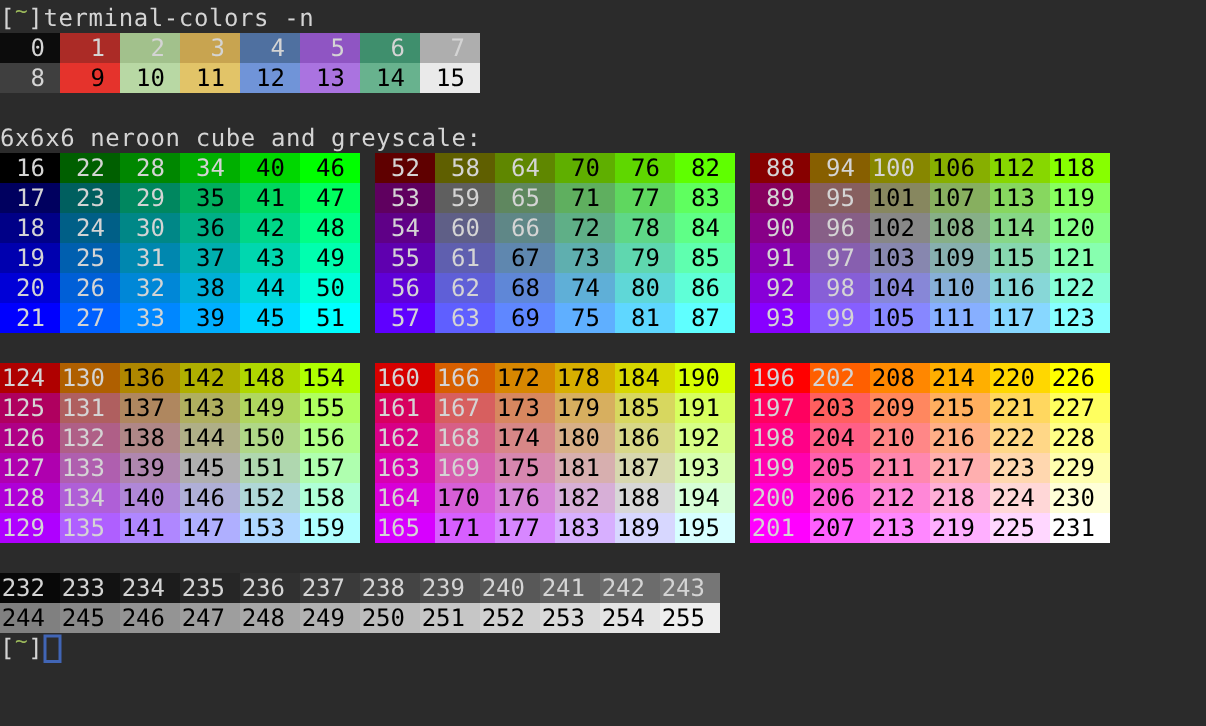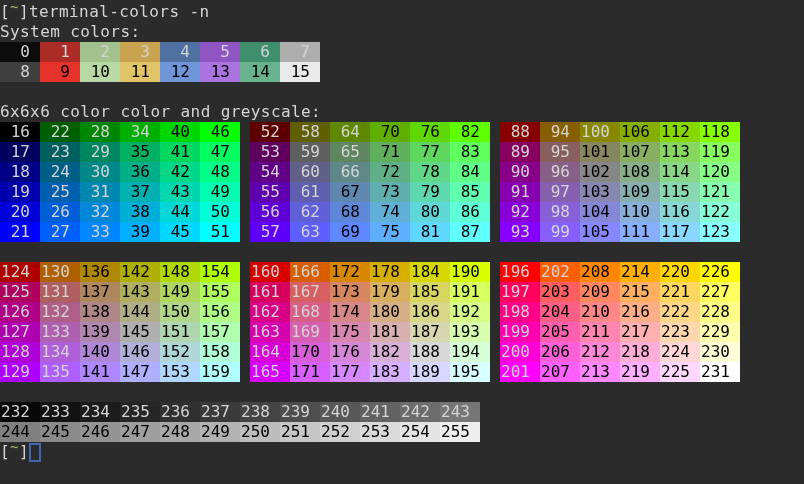--- a/index.html
+++ b/index.html
@@ -32,30 +32,29 @@
   .status-right{position:absolute;right:6px;top:0;}
   .prompt-line{position:relative;}
 </style>
 </head>
 <body>
 
 <div id="screen">
 
   <div class="line"><span>[</span><span class="green tilde">~</span><span>]</span><span>terminal-colors -n</span></div>
 
-  <div class="line">System colors:</div>
 
   <div id="sys-rows">
       <div class="row20"><span class="cell" style="background: rgb(12, 12, 12); color: rgb(212, 212, 212);">0</span><span class="cell" style="background: rgb(171, 43, 38); color: rgb(212, 212, 212);">1</span><span class="cell" style="background: rgb(162, 193, 140); color: rgb(212, 212, 212);">2</span><span class="cell" style="background: rgb(200, 164, 80); color: rgb(212, 212, 212);">3</span><span class="cell" style="background: rgb(79, 112, 160); color: rgb(212, 212, 212);">4</span><span class="cell" style="background: rgb(143, 85, 195); color: rgb(212, 212, 212);">5</span><span class="cell" style="background: rgb(63, 143, 109); color: rgb(212, 212, 212);">6</span><span class="cell" style="background: rgb(174, 174, 174); color: rgb(212, 212, 212);">7</span></div>
       <div class="row20"><span class="cell" style="background: rgb(63, 63, 63); color: rgb(212, 212, 212);">8</span><span class="cell" style="background: rgb(229, 51, 44); color: rgb(0, 0, 0);">9</span><span class="cell" style="background: rgb(184, 216, 164); color: rgb(0, 0, 0);">10</span><span class="cell" style="background: rgb(226, 196, 104); color: rgb(0, 0, 0);">11</span><span class="cell" style="background: rgb(112, 148, 216); color: rgb(0, 0, 0);">12</span><span class="cell" style="background: rgb(170, 115, 224); color: rgb(0, 0, 0);">13</span><span class="cell" style="background: rgb(104, 178, 142); color: rgb(0, 0, 0);">14</span><span class="cell" style="background: rgb(234, 234, 234); color: rgb(0, 0, 0);">15</span></div>
     </div>
 
   <div class="line"></div>
 
-  <div class="line">6x6x6 color color and greyscale:</div>
+  <div class="line">6x6x6 neroon cube and greyscale:</div>
 
   <div class="cube-group" id="cube-group-1">
       <div class="cube-block">
         <div class="row20"><span class="cell" style="background: rgb(0, 0, 0); color: rgb(212, 212, 212);">16</span><span class="cell" style="background: rgb(0, 95, 0); color: rgb(212, 212, 212);">22</span><span class="cell" style="background: rgb(0, 135, 0); color: rgb(212, 212, 212);">28</span><span class="cell" style="background: rgb(0, 175, 0); color: rgb(212, 212, 212);">34</span><span class="cell" style="background: rgb(0, 215, 0); color: rgb(0, 0, 0);">40</span><span class="cell" style="background: rgb(0, 255, 0); color: rgb(0, 0, 0);">46</span></div>
         <div class="row20"><span class="cell" style="background: rgb(0, 0, 95); color: rgb(212, 212, 212);">17</span><span class="cell" style="background: rgb(0, 95, 95); color: rgb(212, 212, 212);">23</span><span class="cell" style="background: rgb(0, 135, 95); color: rgb(212, 212, 212);">29</span><span class="cell" style="background: rgb(0, 175, 95); color: rgb(0, 0, 0);">35</span><span class="cell" style="background: rgb(0, 215, 95); color: rgb(0, 0, 0);">41</span><span class="cell" style="background: rgb(0, 255, 95); color: rgb(0, 0, 0);">47</span></div>
         <div class="row20"><span class="cell" style="background: rgb(0, 0, 135); color: rgb(212, 212, 212);">18</span><span class="cell" style="background: rgb(0, 95, 135); color: rgb(212, 212, 212);">24</span><span class="cell" style="background: rgb(0, 135, 135); color: rgb(212, 212, 212);">30</span><span class="cell" style="background: rgb(0, 175, 135); color: rgb(0, 0, 0);">36</span><span class="cell" style="background: rgb(0, 215, 135); color: rgb(0, 0, 0);">42</span><span class="cell" style="background: rgb(0, 255, 135); color: rgb(0, 0, 0);">48</span></div>
         <div class="row20"><span class="cell" style="background: rgb(0, 0, 175); color: rgb(212, 212, 212);">19</span><span class="cell" style="background: rgb(0, 95, 175); color: rgb(212, 212, 212);">25</span><span class="cell" style="background: rgb(0, 135, 175); color: rgb(212, 212, 212);">31</span><span class="cell" style="background: rgb(0, 175, 175); color: rgb(0, 0, 0);">37</span><span class="cell" style="background: rgb(0, 215, 175); color: rgb(0, 0, 0);">43</span><span class="cell" style="background: rgb(0, 255, 175); color: rgb(0, 0, 0);">49</span></div>
         <div class="row20"><span class="cell" style="background: rgb(0, 0, 215); color: rgb(212, 212, 212);">20</span><span class="cell" style="background: rgb(0, 95, 215); color: rgb(212, 212, 212);">26</span><span class="cell" style="background: rgb(0, 135, 215); color: rgb(212, 212, 212);">32</span><span class="cell" style="background: rgb(0, 175, 215); color: rgb(0, 0, 0);">38</span><span class="cell" style="background: rgb(0, 215, 215); color: rgb(0, 0, 0);">44</span><span class="cell" style="background: rgb(0, 255, 215); color: rgb(0, 0, 0);">50</span></div>
         <div class="row20"><span class="cell" style="background: rgb(0, 0, 255); color: rgb(212, 212, 212);">21</span><span class="cell" style="background: rgb(0, 95, 255); color: rgb(212, 212, 212);">27</span><span class="cell" style="background: rgb(0, 135, 255); color: rgb(212, 212, 212);">33</span><span class="cell" style="background: rgb(0, 175, 255); color: rgb(0, 0, 0);">39</span><span class="cell" style="background: rgb(0, 215, 255); color: rgb(0, 0, 0);">45</span><span class="cell" style="background: rgb(0, 255, 255); color: rgb(0, 0, 0);">51</span></div>
       </div>

